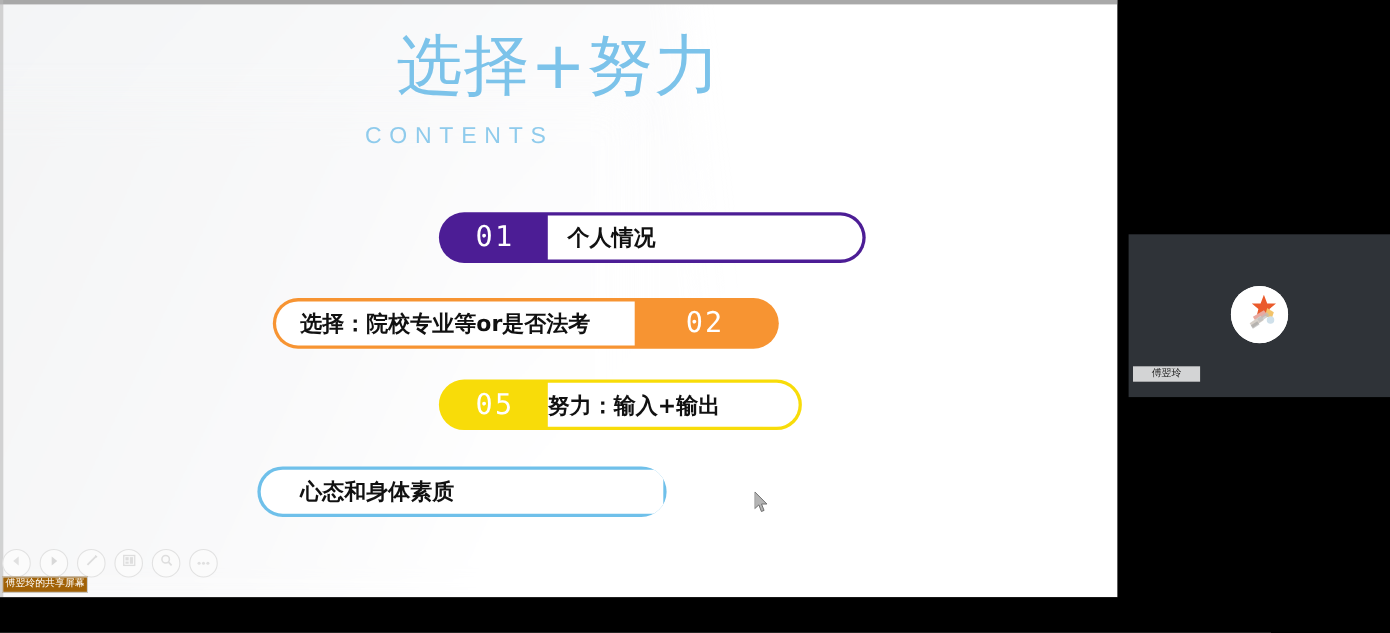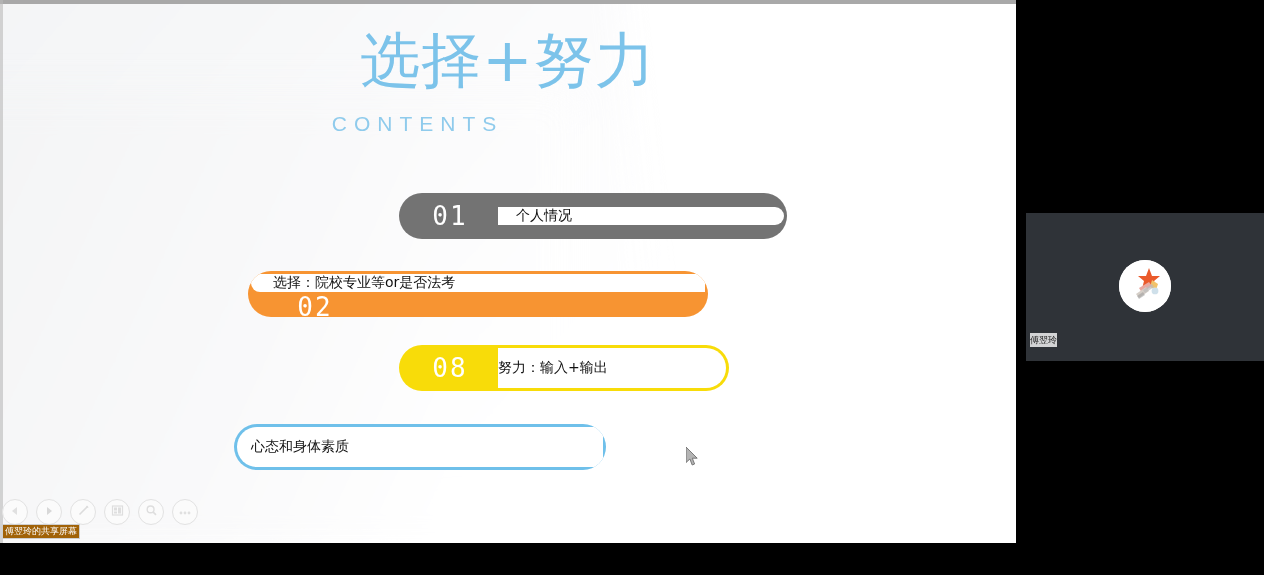--- a/index.html
+++ b/index.html
@@ -113,24 +113,25 @@
     font-size: 26px;
     letter-spacing: 2px;
     color: #ffffff;
     flex: none;
   }
   .pill .txt {
     display: flex;
     align-items: center;
     background: #ffffff;
     font-family: "DejaVu Sans", sans-serif;
-    font-size: 14px;
+    font-size: 20px;
     color: #111111;
     flex: 1 1 auto;
     white-space: nowrap;
+    font-weight: bold;
   }
 
   
   #pill-01 {
     left: 399px; top: 193px; width: 388px;
     background: #6bbce8;
     padding: 3px;
     border: 0;
   }
   #pill-01 .num { width: 96px; }
@@ -153,21 +154,21 @@
   }
   #pill-03 .num { width: 96px; }
   #pill-03 .txt { border-radius: 0 21px 21px 0; }
 
   
   #pill-04 {
     left: 234px; top: 424px; width: 372px;
     background: #6fc0ea;
     padding: 3px;
   }
-  #pill-04 .txt { padding-left: 14px; border-radius: 21px 0 0 21px; }
+  #pill-04 .txt { padding-left: 36px; border-radius: 21px 0 0 21px; }
   #pill-04 .num { width: 108px; }
 
   
   #mouse-cursor {
     position: absolute;
     left: 686px;
     top: 447px;
     width: 14px;
     height: 20px;
   }
@@ -234,21 +235,21 @@
   }
   #participant-name {
     position: absolute;
     left: 4px;
     bottom: 14px;
     background: rgba(235,235,235,0.88);
     color: #1b1b1b;
     font-family: "DejaVu Sans", sans-serif;
     font-size: 9px;
     line-height: 12px;
-    padding: 1px 0;
+    padding: 1px 17px;
     white-space: nowrap;
   }
 
   
   #right-black {
     position: absolute;
     left: 1016px; top: 0;
     width: 248px; height: 575px;
     background: #000000;
   }
@@ -267,32 +268,32 @@
   <div id="shared-screen">
 
     <div id="slide-wash-a"></div>
     <div id="slide-wash-b"></div>
     <div id="slide-top-edge"></div>
     <div id="slide-left-edge"></div>
 
     <div id="slide-title">选择+努力</div>
     <div id="slide-subtitle">CONTENTS</div>
 
-    <div class="pill" id="pill-01" style="background: #737373; align-items: center;">
+    <div class="pill" id="pill-01" style="background: #4c1d95;">
       <div class="num">01</div>
       <div class="txt">个人情况</div>
     </div>
 
-    <div class="pill" id="pill-02" style="background: rgb(247, 148, 50); flex-direction: column;">
+    <div class="pill" id="pill-02" style="background: rgb(247, 148, 50);">
       <div class="txt">选择：院校专业等or是否法考</div>
       <div class="num">02</div>
     </div>
 
     <div class="pill" id="pill-03" style="background: rgb(248, 220, 9);">
-      <div class="num">08</div>
+      <div class="num">05</div>
       <div class="txt">努力：输入+输出</div>
     </div>
 
     <div class="pill" id="pill-04" style="background: rgb(111, 192, 234);">
       <div class="txt">心态和身体素质</div>
     </div>
 
     <div id="mouse-cursor">
       <svg width="14" height="20" viewBox="0 0 14 20">
         <polygon points="0,0 0,15.5 3.9,12 6.2,18 8.6,17 6.3,11.2 11.2,11.2" fill="#b4b4b4" stroke="#6e6e6e" stroke-width="0.9"></polygon>

